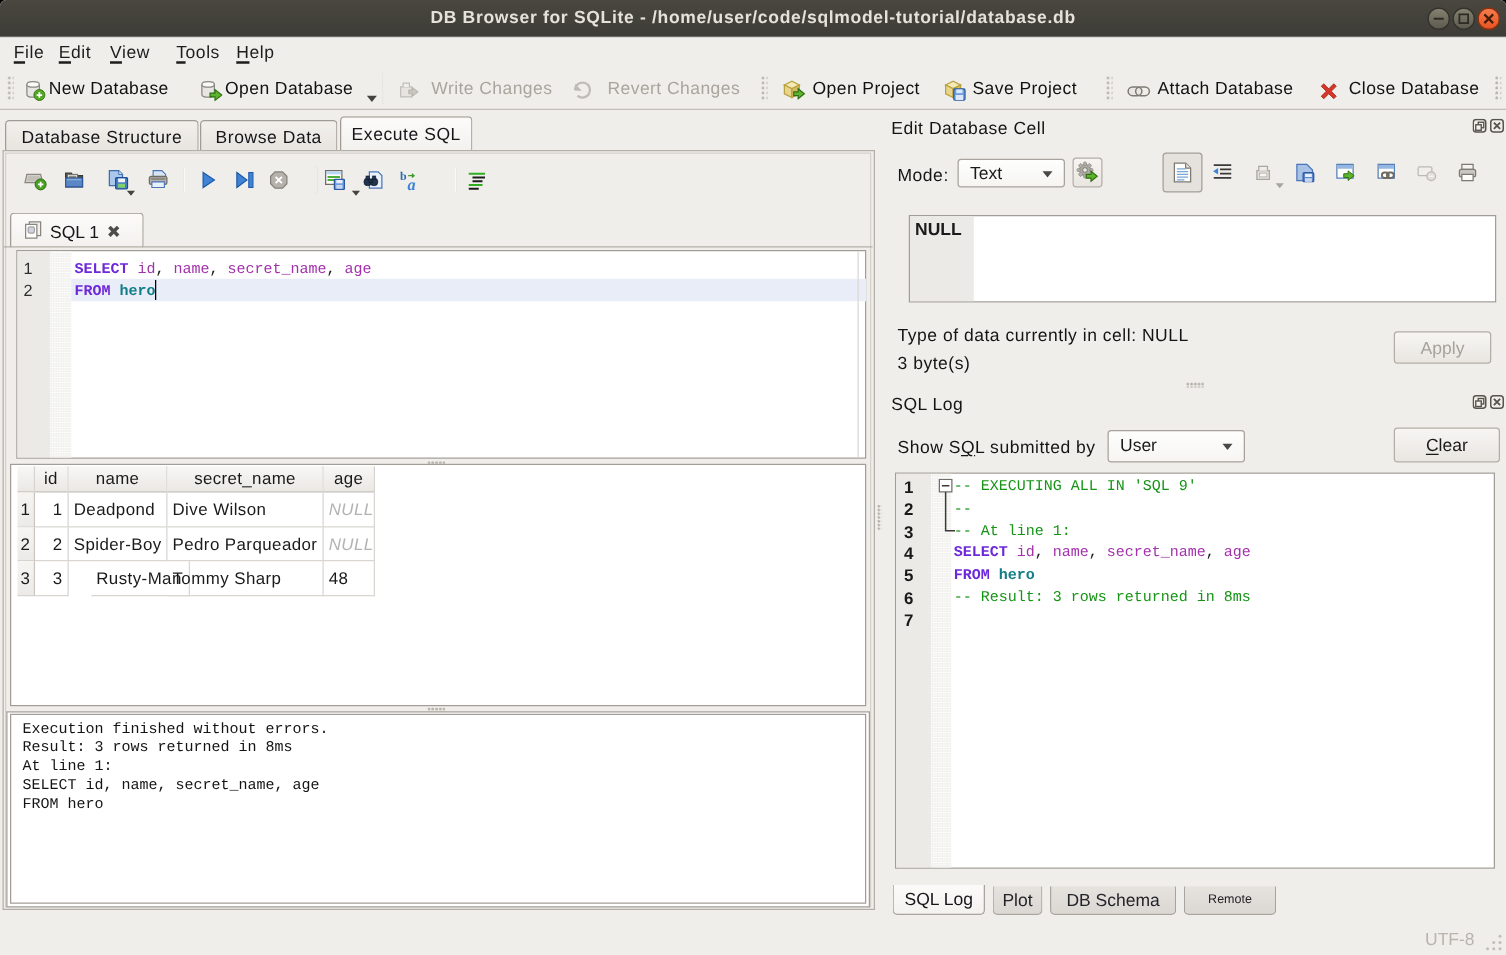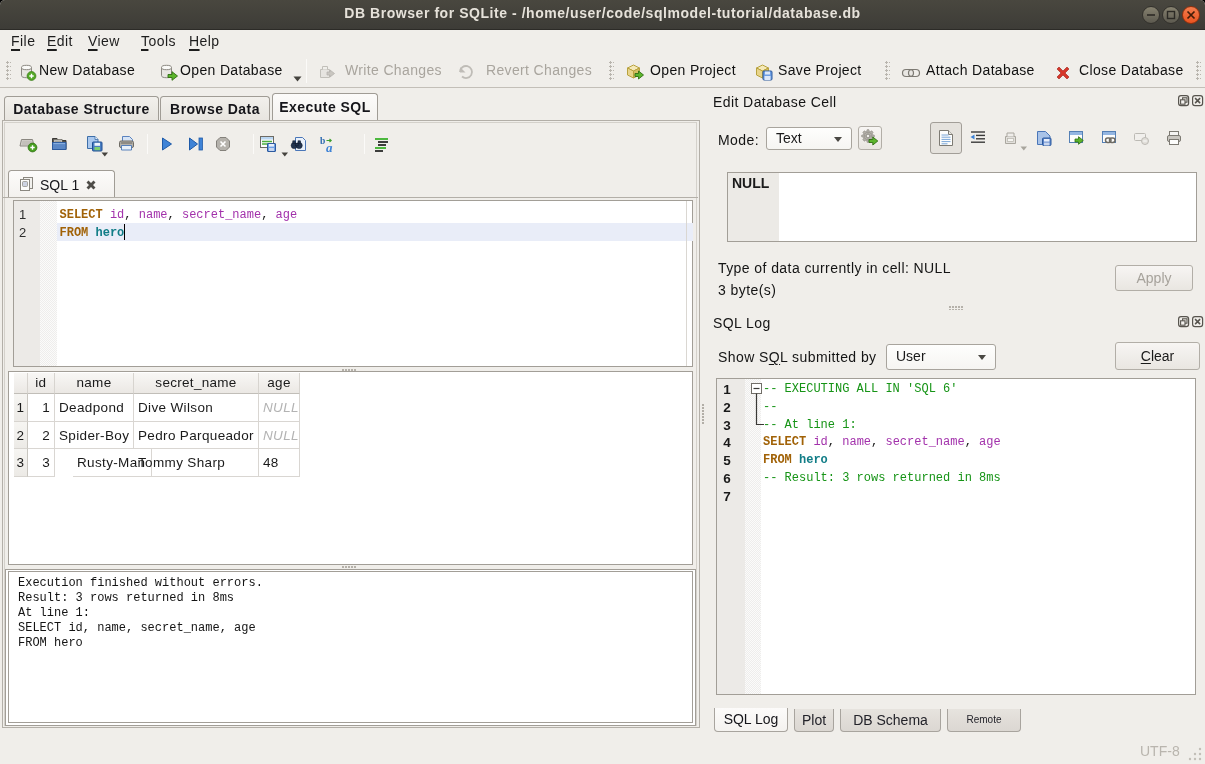--- a/index.html
+++ b/index.html
@@ -23,29 +23,29 @@
 #toolbar { position:absolute; left:0; top:53px; width:1205px; height:35px; background:#f0eeea;
   border-bottom:1px solid #c3bfb8; }
 .tbtext { position:absolute; top:9px; font-size:14px; color:#111; white-space:pre; letter-spacing:0.35px; }
 .tbtext.dis { color:#a9a59e; }
 .grip { position:absolute; top:8px; width:5px; height:20px;
   background-image:radial-gradient(circle at 1.5px 1.5px, #b9b5ae 1.1px, transparent 1.3px);
   background-size:4px 4px; }
 .vsep { position:absolute; top:6px; width:1px; height:24px; background:#bab6af; border-right:1px solid #fbfaf8; }
 
 .tab { position:absolute; border:1px solid #a09c95; border-bottom:none; border-radius:3.5px 3.5px 0 0;
-  font-size:14px; color:#15151a; text-align:center; letter-spacing:0.45px;font-weight:bold; }
+  font-size:14px; color:#15151a; text-align:center; letter-spacing:0.45px; }
 .tab.off { background:linear-gradient(#f2f0ec,#e7e4df); }
 .tab.on { background:linear-gradient(#fcfbfa,#f3f1ee); }
 
 .frame { position:absolute; border:1px solid #a29e97; background:#fff; }
 .paneborder { position:absolute; border:1px solid #b3afa8; }
 
 .mono { font-family:"Liberation Mono", monospace; font-size:12px; white-space:pre; }
-.kw { color:#a16207; font-weight:bold; }
+.kw { color:#6d28d9; font-weight:bold; }
 .id { color:#a231ab; }
 .tbl { color:#117d87; font-weight:bold; }
 .cmt { color:#169416; }
 
 .th { position:absolute; background:linear-gradient(#f8f7f5,#ebe8e4); border-right:1px solid #d7d4cf;
   border-bottom:1px solid #c1beb8; font-size:13.5px; color:#1a1a1a; text-align:center; letter-spacing:0.3px; }
 .vh { position:absolute; background:linear-gradient(#f6f5f2,#eceae6); border-right:1px solid #c8c5bf;
   border-bottom:1px solid #d7d4cf; font-size:13.5px; color:#1a1a1a; text-align:center; }
 .td { position:absolute; border-right:1px solid #d9d6d2; border-bottom:1px solid #d9d6d2;
   font-size:13.5px; color:#1a1a1a; white-space:pre; letter-spacing:0.35px; }
@@ -419,21 +419,21 @@
     <div class="abs" style="left:28px; top:0; width:16px; height:315px;
       background-image:conic-gradient(#eeedec 25%, #fbfbfa 0 50%, #eeedec 0 75%, #fbfbfa 0);
       background-size:2px 2px;"></div>
     <div class="abs" style="left:3px; top:2px; width:14px; font-size:13.5px; font-weight:bold; color:#191919; line-height:17.8px; white-space:pre; text-align:center;">1
 2
 3
 4
 5
 6
 7</div>
-    <div class="mono abs" style="left:46px; top:2px; line-height:17.8px; color:#1a1a1a;"><span class="cmt">-- EXECUTING ALL IN 'SQL 6'</span>
+    <div class="mono abs" style="left:46px; top:2px; line-height:17.8px; color:#1a1a1a;"><span class="cmt">-- EXECUTING ALL IN 'SQL 9'</span>
 <span class="cmt">--</span>
 <span class="cmt">-- At line 1:</span>
 <span class="kw">SELECT</span> <span class="id">id</span>, <span class="id">name</span>, <span class="id">secret_name</span>, <span class="id">age</span>
 <span class="kw">FROM</span> <span class="tbl">hero</span>
 <span class="cmt">-- Result: 3 rows returned in 8ms</span></div>
     <svg class="abs" width="20" height="52" style="left:33px; top:4px;">
       <rect x="1.5" y="0.5" width="10" height="10" fill="#fff" stroke="#716e68" stroke-width="1"></rect>
       <line x1="3.5" y1="5.5" x2="9.5" y2="5.5" stroke="#3a3936" stroke-width="1.2"></line>
       <path d="M6.5 10.5 V41.5 H14" fill="none" stroke="#3a3936" stroke-width="1.2"></path>
     </svg>

